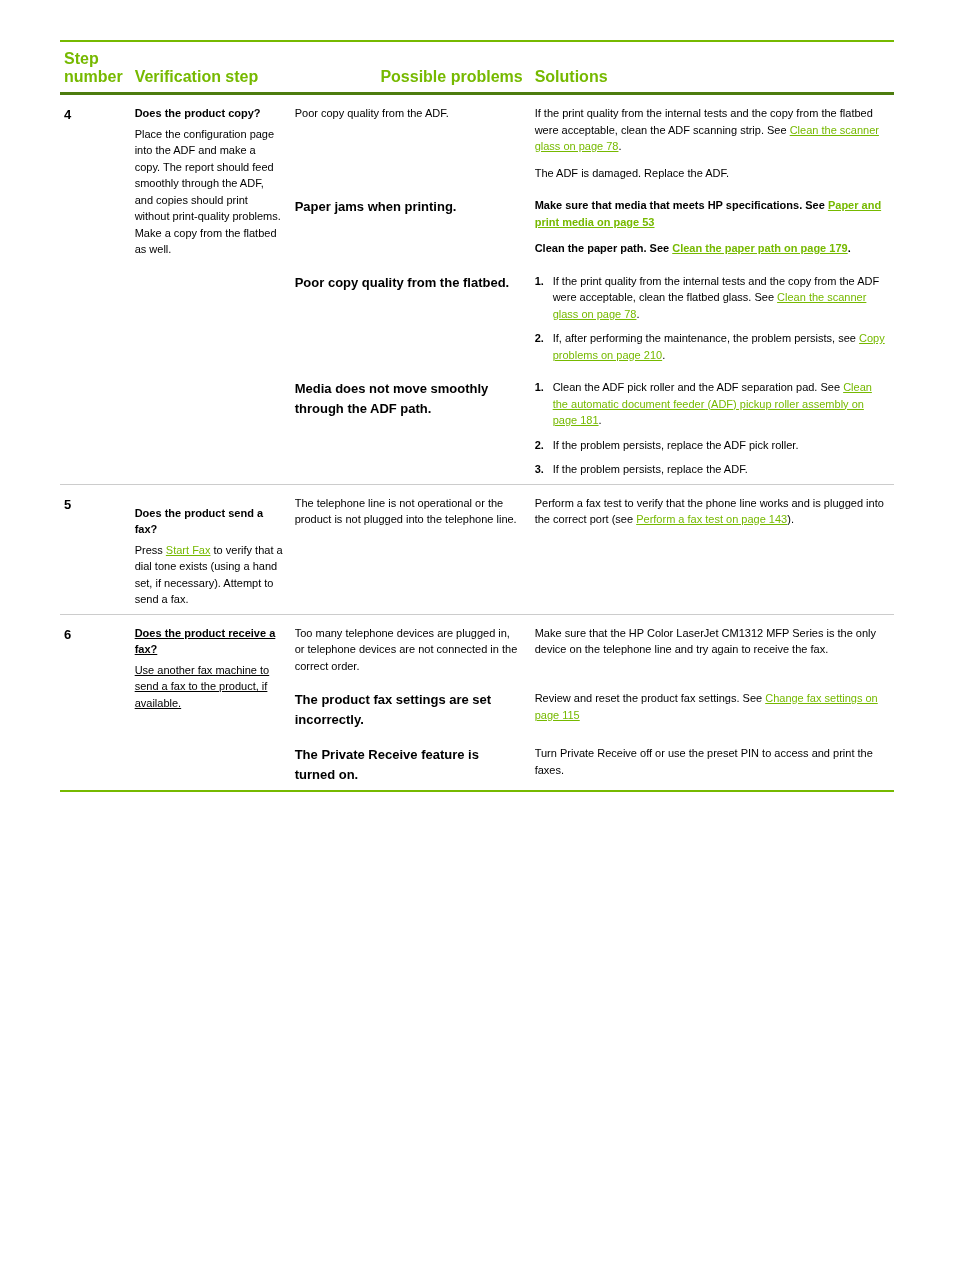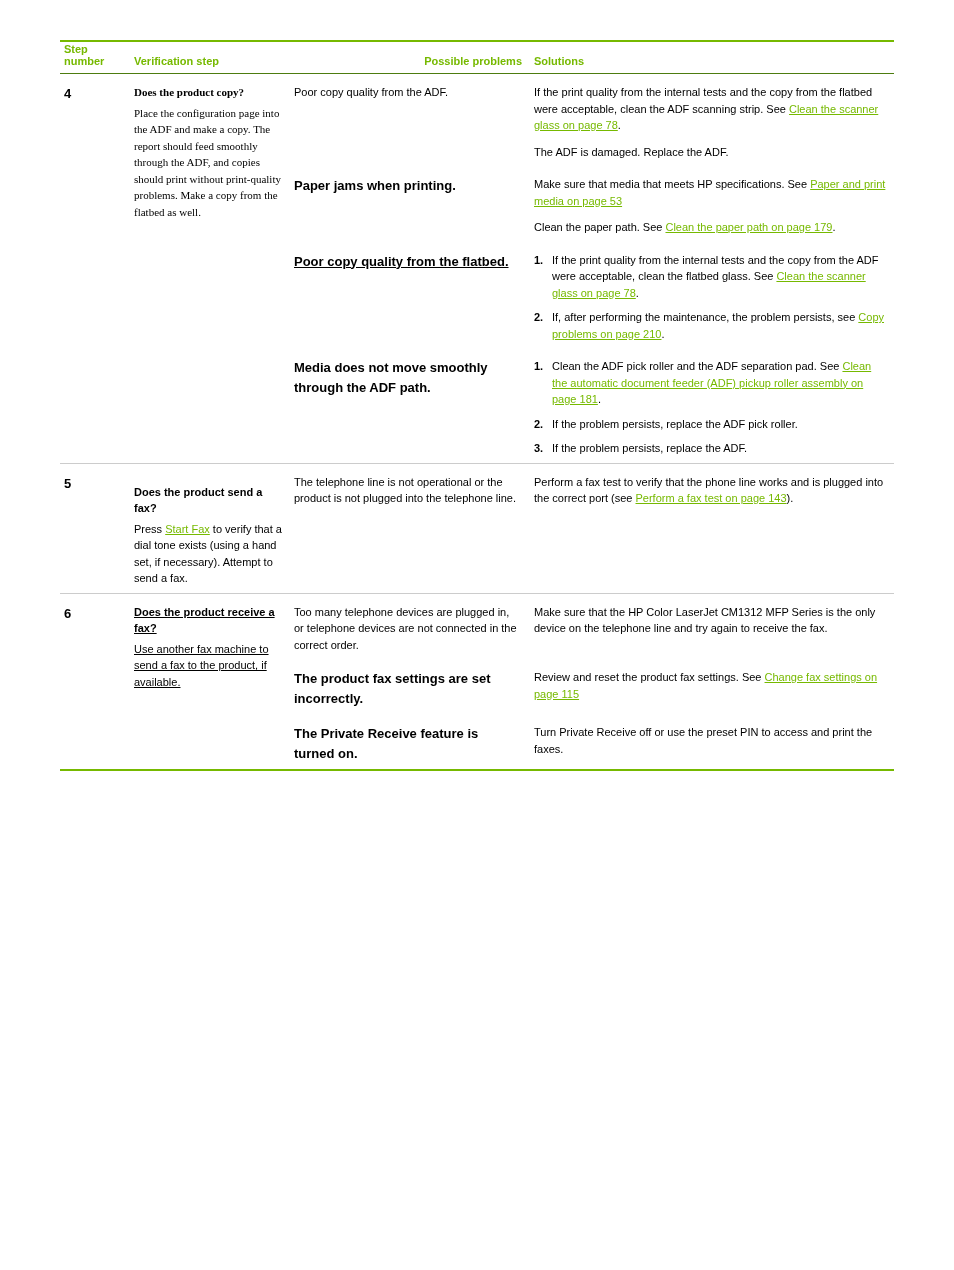--- a/index.html
+++ b/index.html
@@ -22,24 +22,24 @@
     }
     .top-border {
       border-top: 2.5px solid #76b900;
     }
     .bottom-border {
       border-bottom: 2.5px solid #76b900;
     }
     thead tr th {
       color: #76b900;
       font-weight: bold;
-      font-size: 11px;
-      padding: 1px 8px 6px 4px;
+      font-size: 16px;
+      padding: 8px 8px 6px 4px;
       vertical-align: bottom;
-      border-bottom: 1px solid #4d7c0f;
+      border-bottom: 3px solid #4d7c0f;
     }
     thead tr th:first-child {
       width: 70px;
     }
     thead tr th:nth-child(2) {
       width: 160px;
     }
     thead tr th:nth-child(3) {
       width: 240px;
     }
@@ -83,36 +83,36 @@
       <tr>
         <th style="text-align:left;">Step<br>number</th>
         <th style="text-align:left;">Verification step</th>
         <th style="text-align:right;">Possible problems</th>
         <th style="text-align:left;">Solutions</th>
       </tr>
     </thead>
     <tbody id="table-body">
     <tr>
           <td rowspan="4" style="font-weight: bold; font-size: 13px; vertical-align: top; padding-top: 10px;">4</td>
-          <td rowspan="4" style="vertical-align: top; padding-top: 10px; font-family: Liberation Serif, serif;"><span style="font-weight: bold; display: block; margin-bottom: 4px;">Does the product copy?</span><span>Place the configuration page into the ADF and make a copy. The report should feed smoothly through the ADF, and copies should print without print-quality problems. Make a copy from the flatbed as well.</span></td>
+          <td rowspan="4" style="vertical-align: top; padding-top: 10px;"><span style="font-weight: bold; display: block; margin-bottom: 4px;">Does the product copy?</span><span>Place the configuration page into the ADF and make a copy. The report should feed smoothly through the ADF, and copies should print without print-quality problems. Make a copy from the flatbed as well.</span></td>
           <td style="vertical-align: top; padding-top: 10px;">Poor copy quality from the ADF.</td>
           <td style="vertical-align: top; padding-top: 10px;">
             <div style="margin-bottom: 10px;">If the print quality from the internal tests and the copy from the flatbed were acceptable, clean the ADF scanning strip. See <a href="#">Clean the scanner glass on page 78</a>.</div>
             <div style="margin-bottom: 0px;">The ADF is damaged. Replace the ADF.</div>
           </td>
         </tr>
         <tr>
           <td style="vertical-align: top; padding-top: 10px;">Paper jams when printing.</td>
-          <td style="vertical-align: top; padding-top: 10px;">
+          <td style="vertical-align: top; padding-top: 10px; font-weight: bold;">
             <div style="margin-bottom: 10px;">Make sure that media that meets HP specifications. See <a href="#">Paper and print media on page 53</a></div>
             <div style="margin-bottom: 0px;">Clean the paper path. See <a href="#">Clean the paper path on page 179</a>.</div>
           </td>
         </tr>
         <tr>
-          <td style="vertical-align: top; padding-top: 10px; text-decoration: underline;">Poor copy quality from the flatbed.</td>
+          <td style="vertical-align: top; padding-top: 10px;">Poor copy quality from the flatbed.</td>
           <td style="vertical-align: top; padding-top: 10px;">
             <div style="margin-bottom: 0px;">
               <div style="display: flex; gap: 4px; margin-bottom: 8px;">
                 <span style="font-weight: bold; min-width: 14px;">1.</span>
                 <span>If the print quality from the internal tests and the copy from the ADF were acceptable, clean the flatbed glass. See <a href="#">Clean the scanner glass on page 78</a>.</span>
               </div>
               <div style="display: flex; gap: 4px; margin-bottom: 0px;">
                 <span style="font-weight: bold; min-width: 14px;">2.</span>
                 <span>If, after performing the maintenance, the problem persists, see <a href="#">Copy problems on page 210</a>.</span>
               </div>

